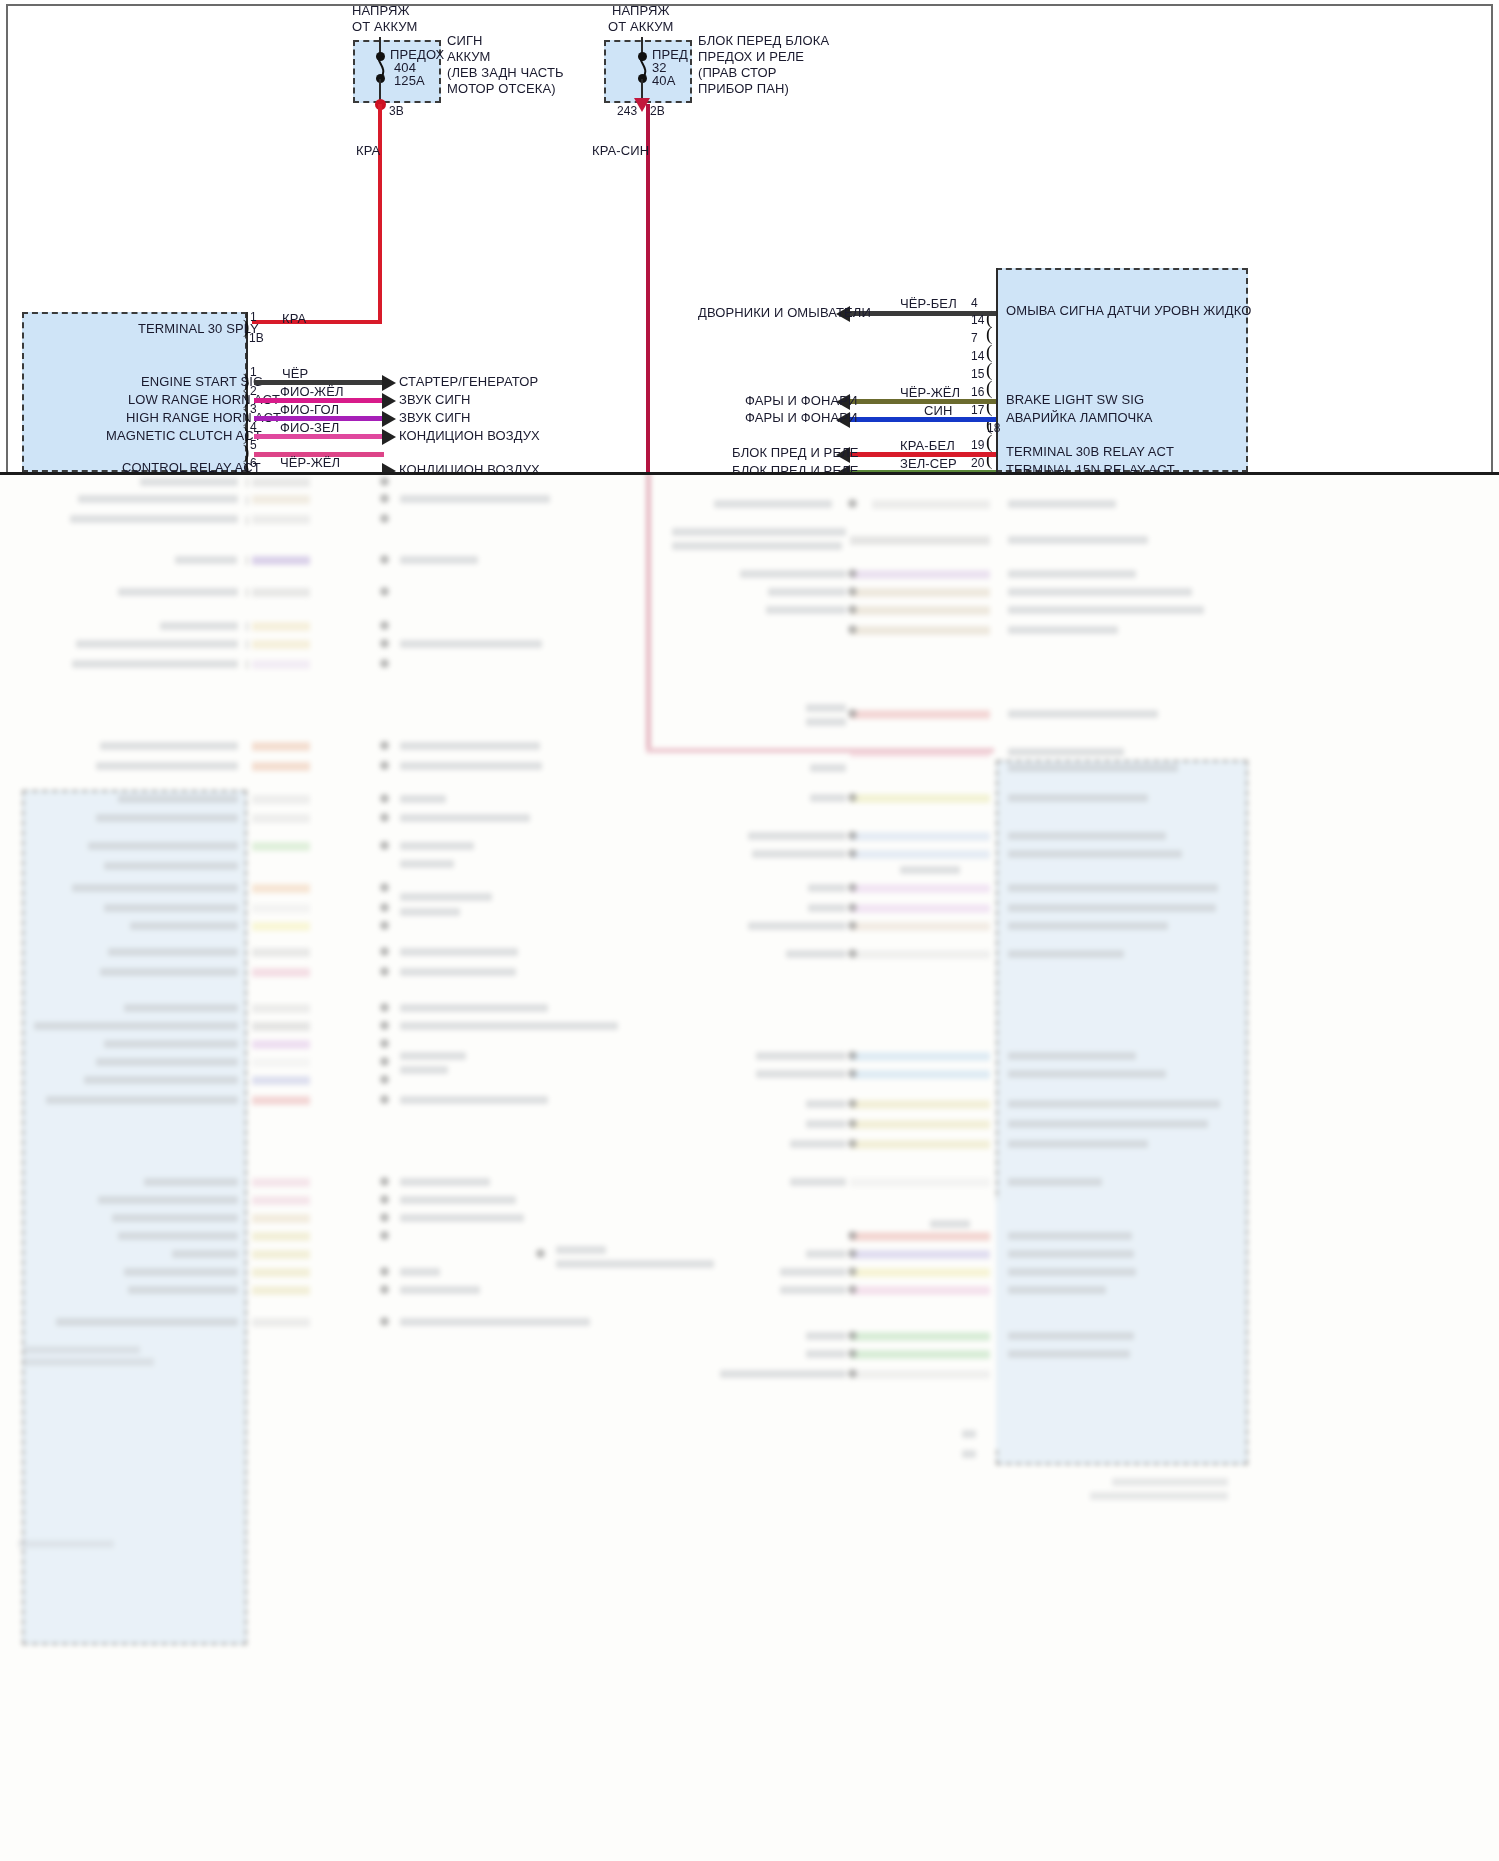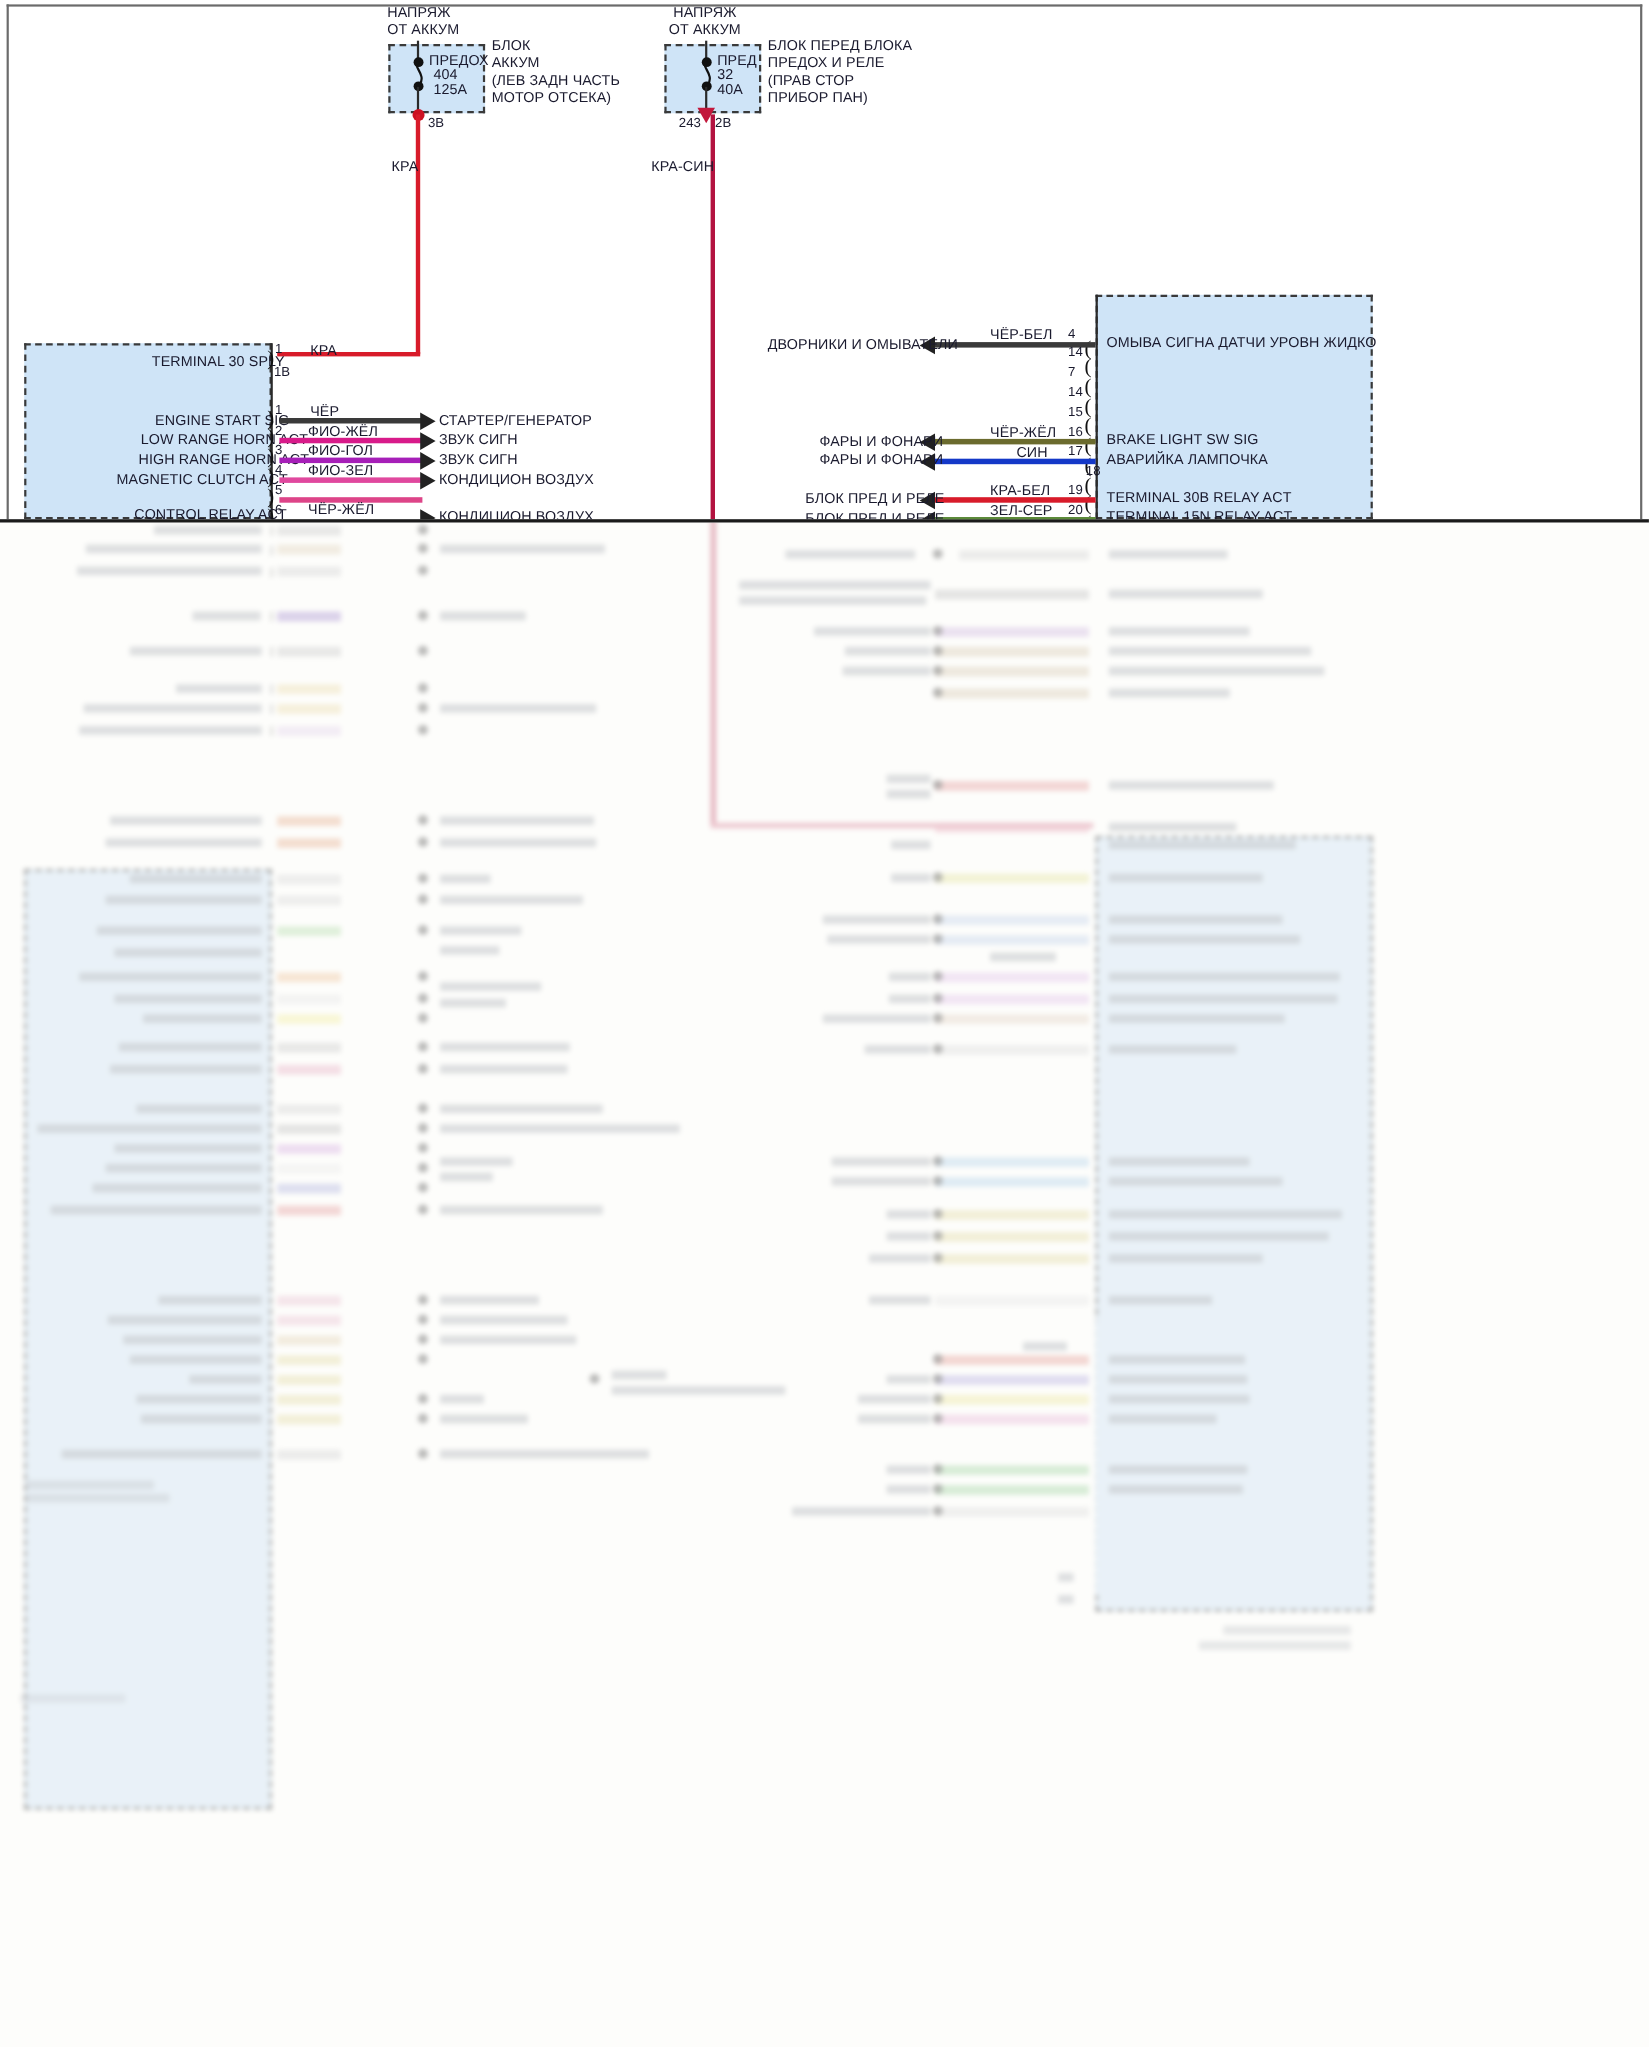--- a/index.html
+++ b/index.html
@@ -390,21 +390,21 @@
     </svg>
     <div class="dot" style="left:376px;top:74px;"></div>
     <div class="vline" style="left:379px;top:79px;width:2px;height:26px;"></div>
     <div class="dot red" style="left:375px;top:99px;"></div>
 
     <div class="txt b" style="left:390px;top:48px;">ПРЕДОХ</div>
     <div class="txt b" style="left:394px;top:61px;">404</div>
     <div class="txt b" style="left:394px;top:74px;">125A</div>
     <div class="txt num" style="left:389px;top:105px;">3B</div>
 
-    <div class="txt b" style="left:447px;top:34px;">БЛОК</div>
+    <div class="txt b" style="left:447px;top:34px;">СИГН</div>
     <div class="txt b" style="left:447px;top:50px;">АККУМ</div>
     <div class="txt b" style="left:447px;top:66px;">(ЛЕВ ЗАДН ЧАСТЬ</div>
     <div class="txt b" style="left:447px;top:82px;">МОТОР ОТСЕКА)</div>
 
     <div class="vwire" style="left:378px;top:104px;height:218px;background:#d81b2a;"></div>
     <div class="wire" style="left:252px;top:320px;width:130px;background:#d81b2a;"></div>
     <div class="txt b" style="left:356px;top:144px;">КРА</div>
 
     <div class="txt b" style="left:612px;top:4px;">НАПРЯЖ</div>
     <div class="txt b" style="left:608px;top:20px;">ОТ АККУМ</div>

